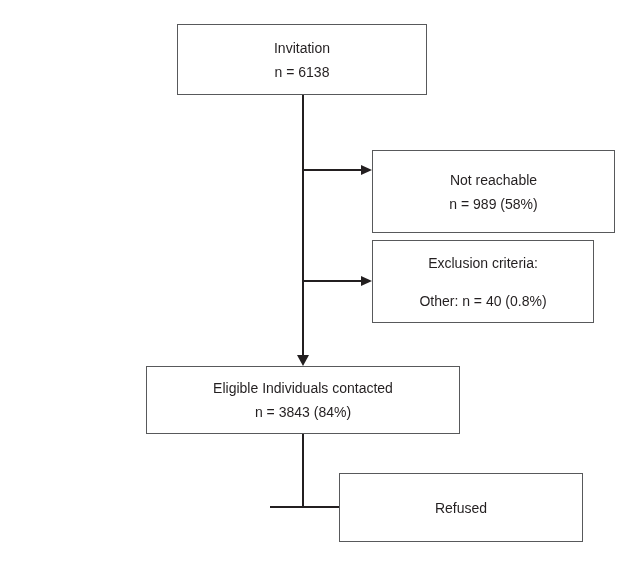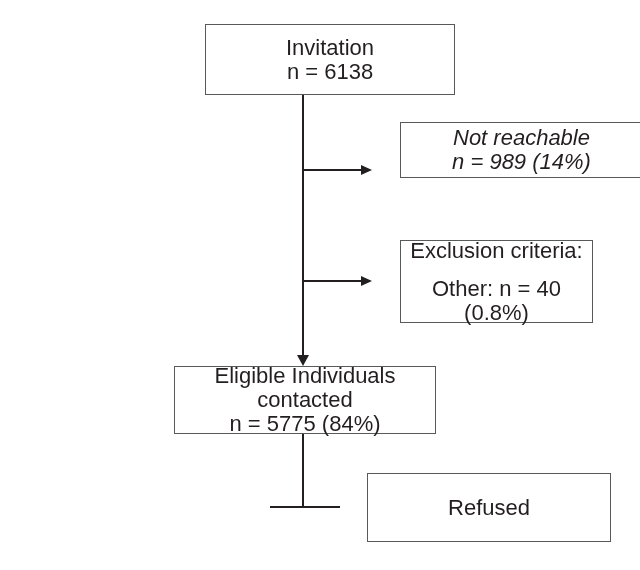--- a/index.html
+++ b/index.html
@@ -19,28 +19,27 @@
   .box {
     position: absolute;
     box-sizing: border-box;
     border: 1px solid #58595b;
     background: #ffffff;
     display: flex;
     flex-direction: column;
     justify-content: center;
     align-items: center;
     text-align: center;
-    font-size: 22px;
+    font-size: 14px;
     line-height: 24px;
-    margin-left: 28px;
   }
   .box-invitation    { left: 177px; top: 24px;  width: 250px; height: 71px; }
-  .box-not-reachable { left: 372px; top: 122px; width: 243px; height: 56px; font-style: italic; }
-  .box-exclusion     { left: 372px; top: 240px; width: 193px; height: 83px; gap: 14px; }
-  .box-eligible      { left: 146px; top: 366px; width: 262px; height: 68px; }
+  .box-not-reachable { left: 372px; top: 150px; width: 243px; height: 83px; }
+  .box-exclusion     { left: 372px; top: 240px; width: 222px; height: 83px; gap: 14px; }
+  .box-eligible      { left: 146px; top: 366px; width: 314px; height: 68px; }
   .box-participation { left: 27px;  top: 473px; width: 243px; height: 69px; }
   .box-refused       { left: 339px; top: 473px; width: 244px; height: 69px; text-align: center; }
 
   .line-v, .line-h {
     position: absolute;
     background: #231f20;
   }
   .conn-v-main     { left: 302px; top: 95px;  width: 2px;  height: 261px; }
   .conn-v-eligible { left: 302px; top: 434px; width: 2px;  height: 74px; }
   .conn-h-nr       { left: 303px; top: 169px; width: 59px; height: 2px; }
@@ -81,31 +80,31 @@
   <div class="arrow arrow-right arrow-ex"></div>
   <div class="arrow arrow-down arrow-eligible"></div>
 
   <div class="box box-invitation">
     <div>Invitation</div>
     <div>n = 6138</div>
   </div>
 
   <div class="box box-not-reachable">
     <div>Not reachable</div>
-    <div>n = 989 (14%)</div>
+    <div>n = 989 (58%)</div>
   </div>
 
   <div class="box box-exclusion">
     <div>Exclusion criteria:</div>
     <div>Other: n = 40 (0.8%)</div>
   </div>
 
   <div class="box box-eligible">
     <div>Eligible Individuals contacted</div>
-    <div>n = 5775 (84%)</div>
+    <div>n = 3843 (84%)</div>
   </div>
 
 
   <div class="box box-refused">
     <div>Refused</div>
   </div>
 
 </div>
 
 </body></html>

